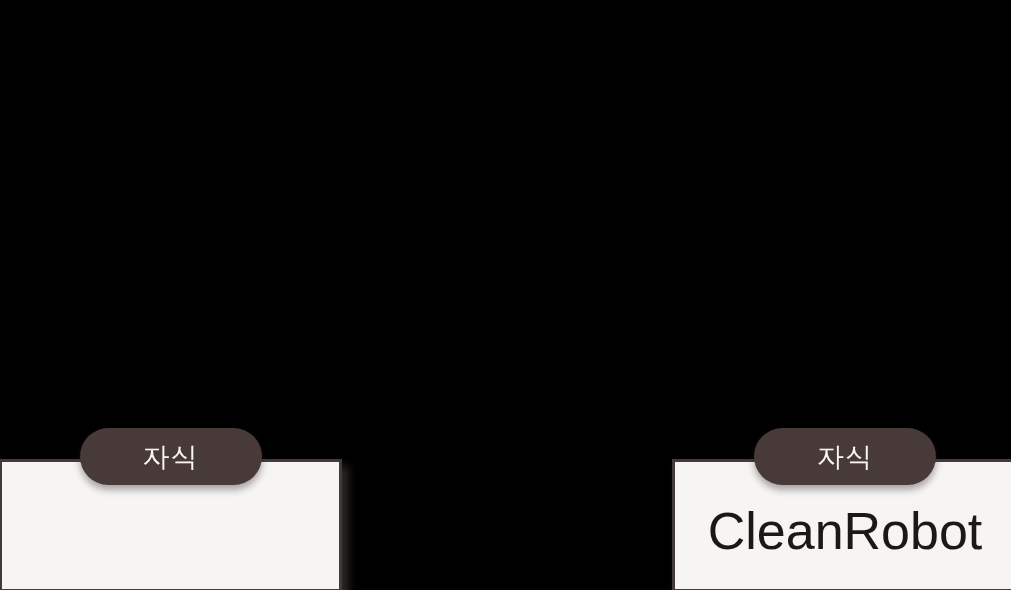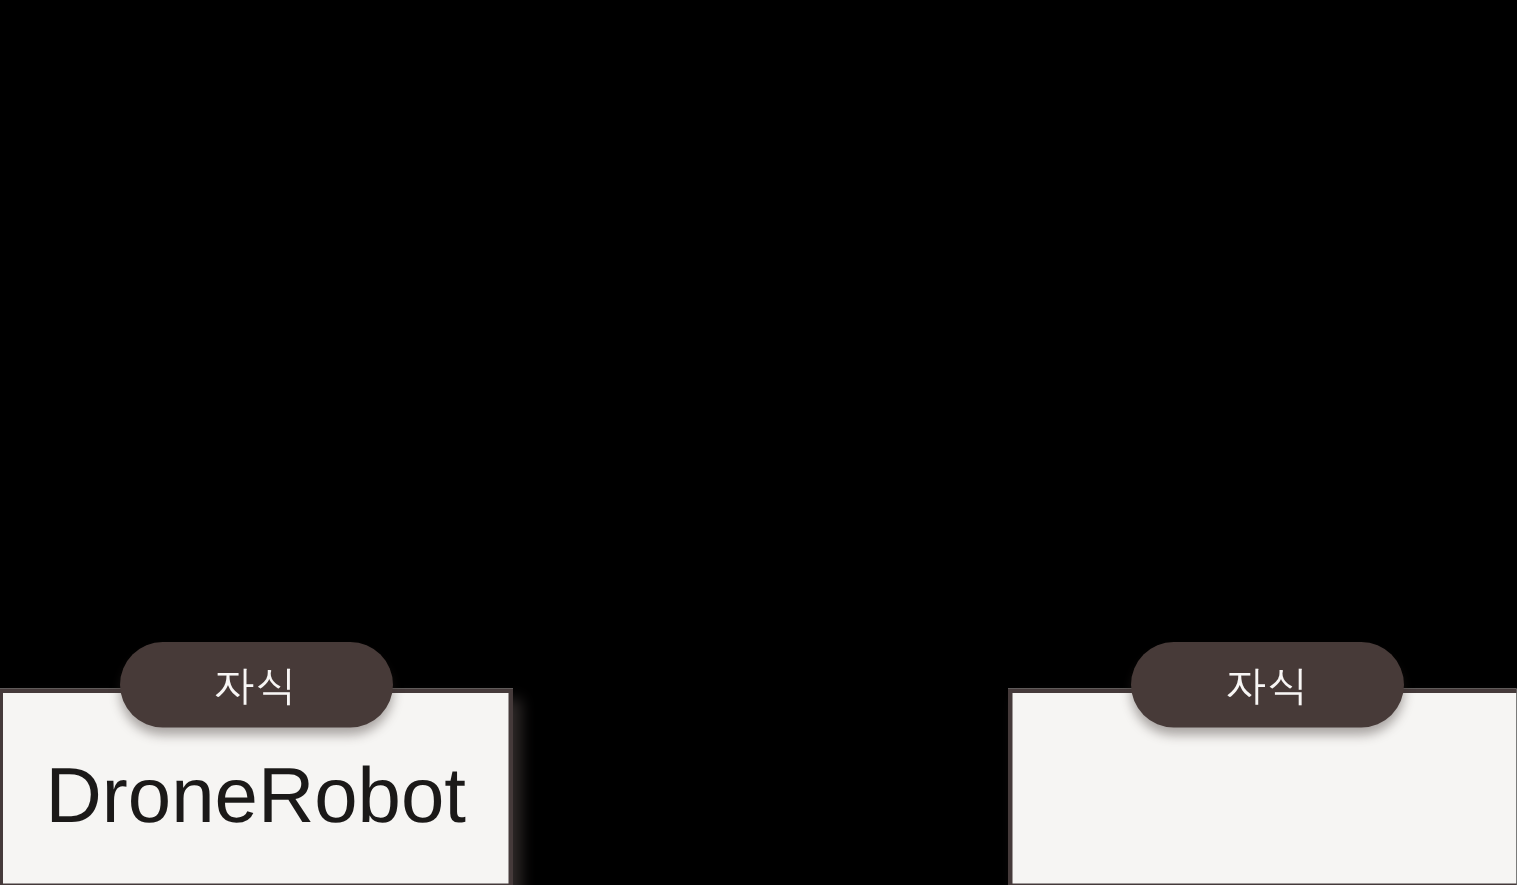--- a/index.html
+++ b/index.html
@@ -85,22 +85,22 @@
 </head>
 <body>
 
 <div class="stage">
 
 
   <div class="node node-child-left">
     <div class="badge">
       <span class="badge-text">자식</span>
     </div>
-    <div class="node-label">DroneRobot</div>
   </div>
 
   <div class="node node-child-right">
     <div class="badge">
       <span class="badge-text">자식</span>
     </div>
+    <div class="node-label">CleanRobot</div>
   </div>
 
 </div>
 
 </body></html>

